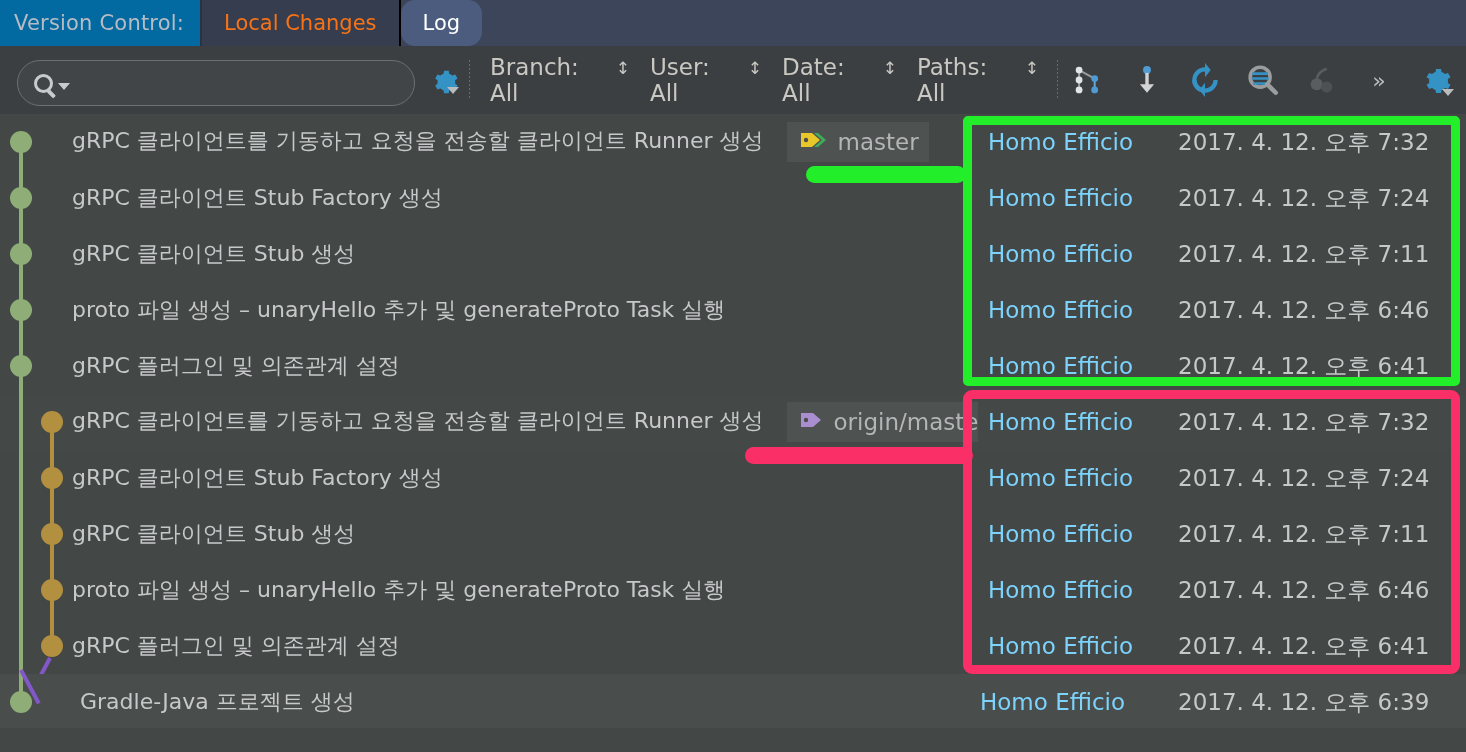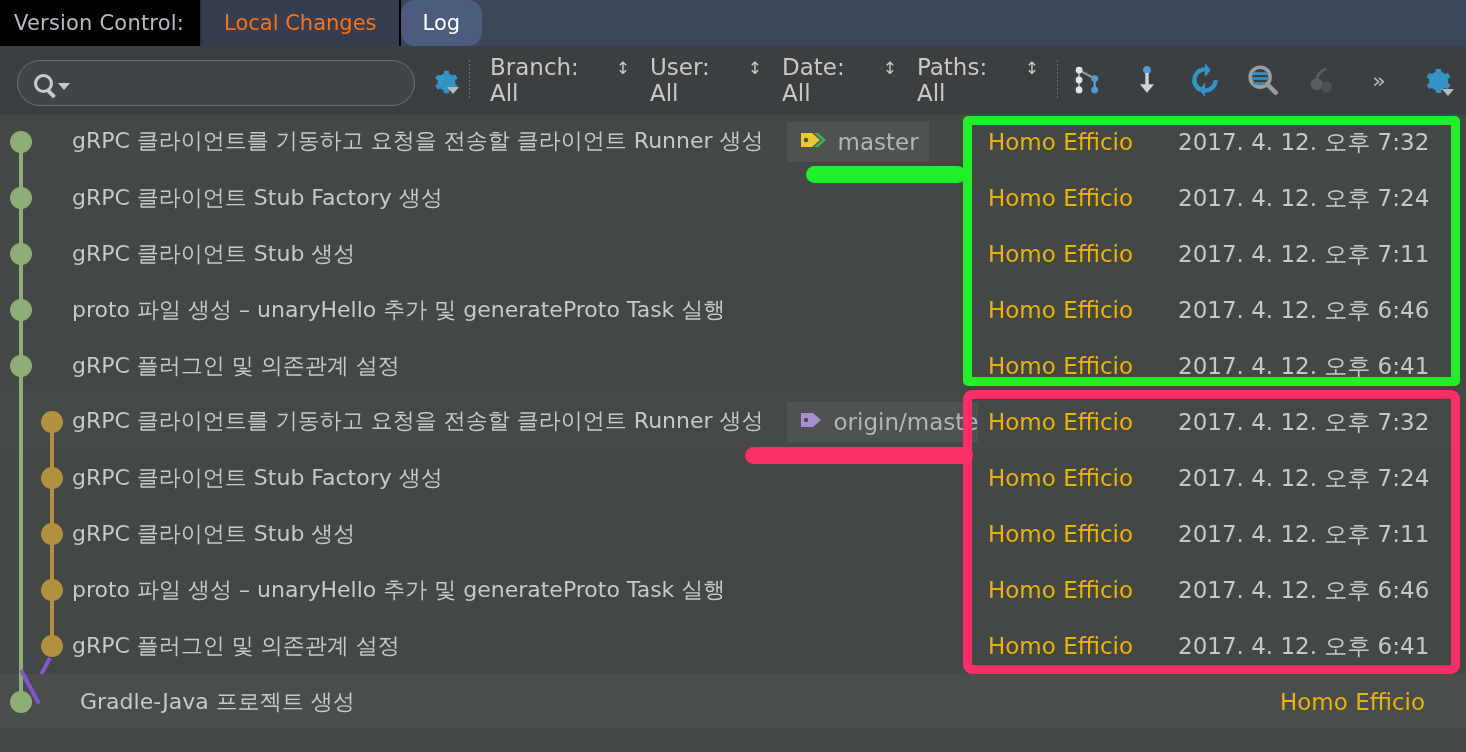--- a/index.html
+++ b/index.html
@@ -12,21 +12,21 @@
   #app { position: relative; width: 1466px; height: 752px; background: #434745; }
 
   
   .tabbar {
     position: absolute; left: 0; top: 0; width: 1466px; height: 46px;
     background: #3c4559; display: flex; align-items: stretch;
   }
   .tab-title {
     display: flex; align-items: center; padding: 0 16px 0 14px;
     color: #b7bcc4; font-size: 21px; letter-spacing: .2px;
-    background: #000000; border-right: 2px solid #2c3340;
+    background: #0369a1; border-right: 2px solid #2c3340;
   }
   .tab {
     display: flex; align-items: center; padding: 0 22px;
     font-size: 21px; color: #f97316; cursor: default;
     background: #353d4f; border-right: 2px solid #000000;
   }
   .tab.active { background: #4b5c7e; color: #ffffff; border-right: none; border-radius: 14px; }
 
   
   .toolbar {
@@ -82,21 +82,21 @@
     flex: 1 1 auto; color: #c7c8c9; font-size: 22px;
     white-space: nowrap; overflow: hidden; padding-right: 8px;
   }
   .reftag {
     display: inline-flex; align-items: center; gap: 9px;
     background: #4e5250; height: 40px; padding: 0 10px 0 12px;
     margin-left: 16px; vertical-align: middle; position: relative; top: 0px;
   }
   .reftag .tagname { color: #b4b5b6; font-size: 23px; }
   .author {
-    width: 196px; flex: none; color: #eab308; font-size: 23px;
+    width: 196px; flex: none; color: #7dd3fc; font-size: 23px;
     text-align: left; padding-left: 10px;
   }
   .date {
     width: 292px; flex: none; color: #c7c8c9; font-size: 23px;
     text-align: left; padding-left: 4px;
   }
   .empty-strip { position:absolute; left:0; top: 614px; width: 1466px; height: 24px; background: #434745; }
 
   
   .lane { position: absolute; width: 4px; background: #8fae77; }
@@ -382,20 +382,21 @@
     <div class="row last">
       <div class="graph">
         <div class="lane" style="left:19px;top:0;height:28px"></div>
         <div class="diag" style="left:21px;top:-6px;width:38px;transform:rotate(62deg)"></div>
         <div class="node" style="left:10px"></div>
       </div>
       <div class="subject">
         <span>Gradle-Java 프로젝트 생성</span>
       </div>
       <div class="author">Homo Efficio</div>
+      <div class="date">2017. 4. 12. 오후 6:39</div>
     </div>
 
     <div class="empty-strip"></div>
   </div>
 
   <div class="ann bar-green"></div>
   <div class="ann box-green"></div>
   <div class="ann bar-pink"></div>
   <div class="ann box-pink"></div>
 

